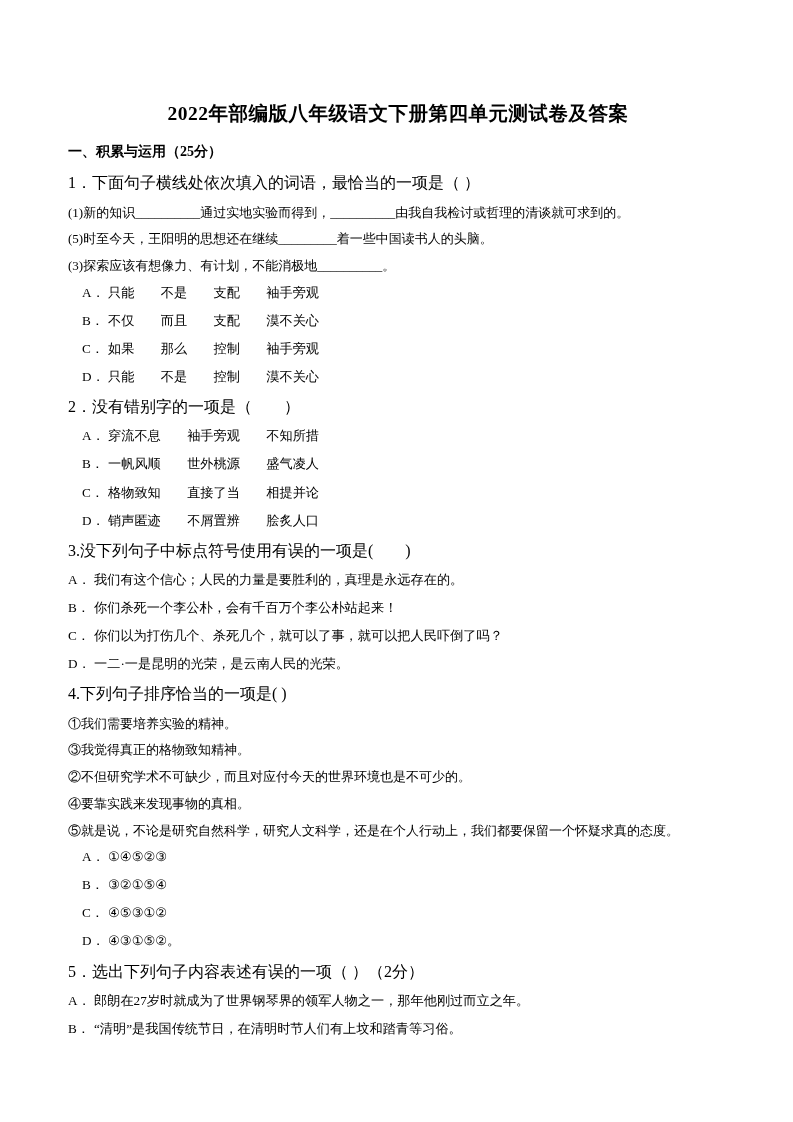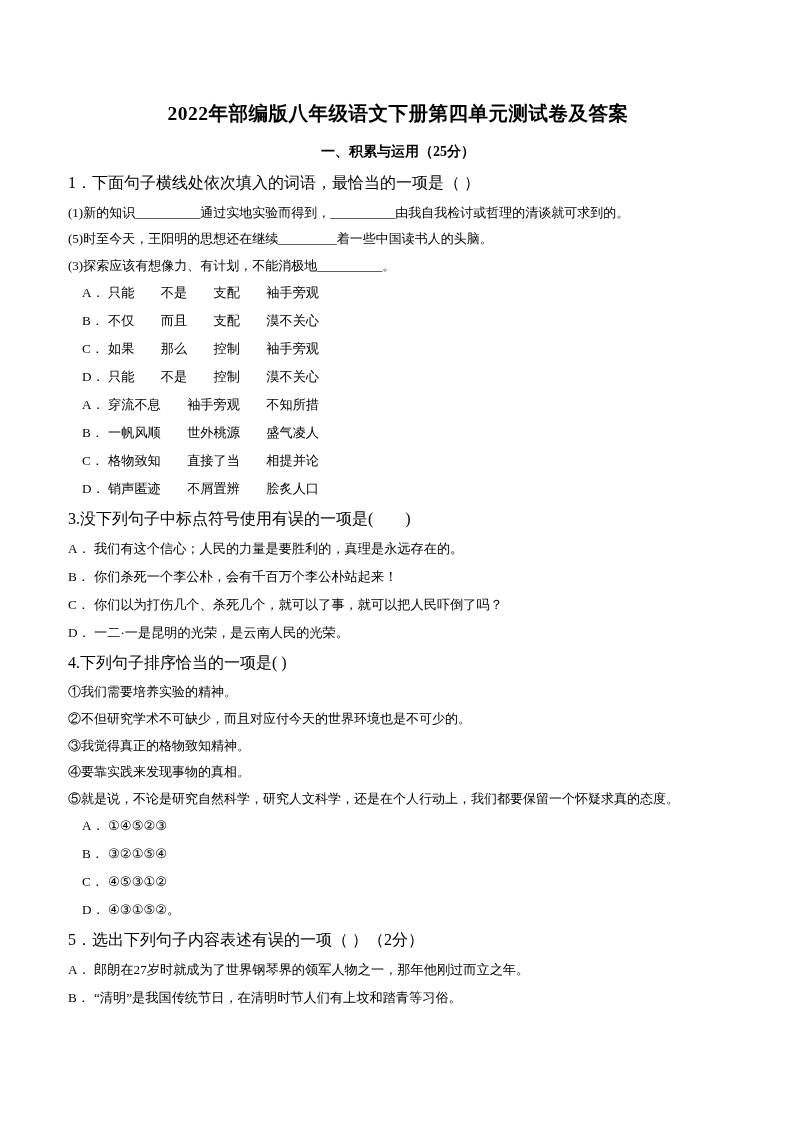--- a/index.html
+++ b/index.html
@@ -30,21 +30,20 @@
     text-align: center;
     letter-spacing: 0.5px;
     margin: 0 0 14px 0;
     line-height: 1.4;
   }
   .section-head {
     font-size: 14px;
     font-weight: bold;
     margin: 0 0 9px 0;
     line-height: 1.5;
-    text-align: center;
   }
   .q {
     font-size: 16px;
     line-height: 1.52;
     margin: 0 0 7px 0;
   }
   .q-sub {
     font-size: 13px;
     line-height: 1.52;
     margin: 0 0 7px 0;
@@ -90,20 +89,21 @@
         <div class="opt opt-ind">
           <span class="opt-letter">C．</span><span>如果　　那么　　控制　　袖手旁观</span>
         </div>
         <div class="opt opt-ind">
           <span class="opt-letter">D．</span><span>只能　　不是　　控制　　漠不关心</span>
         </div>
       </div>
     </div>
 
     <div class="q-block">
+      <div class="q">2．没有错别字的一项是（　　）</div>
       <div class="line-list">
         <div class="opt opt-ind">
           <span class="opt-letter">A．</span><span>穿流不息　　袖手旁观　　不知所措</span>
         </div>
         <div class="opt opt-ind">
           <span class="opt-letter">B．</span><span>一帆风顺　　世外桃源　　盛气凌人</span>
         </div>
         <div class="opt opt-ind">
           <span class="opt-letter">C．</span><span>格物致知　　直接了当　　相提并论</span>
         </div>
@@ -127,22 +127,22 @@
         </div>
         <div class="opt">
           <span class="opt-letter">D．</span><span>一二·一是昆明的光荣，是云南人民的光荣。</span>
         </div>
       </div>
     </div>
 
     <div class="q-block">
       <div class="q">4.下列句子排序恰当的一项是( )</div>
       <div class="q-sub">①我们需要培养实验的精神。</div>
+      <div class="q-sub">③我觉得真正的格物致知精神。</div>
       <div class="q-sub">②不但研究学术不可缺少，而且对应付今天的世界环境也是不可少的。</div>
-      <div class="q-sub">③我觉得真正的格物致知精神。</div>
       <div class="q-sub">④要靠实践来发现事物的真相。</div>
       <div class="q-sub">⑤就是说，不论是研究自然科学，研究人文科学，还是在个人行动上，我们都要保留一个怀疑求真的态度。</div>
       <div class="line-list">
         <div class="opt opt-ind">
           <span class="opt-letter">A．</span><span>①④⑤②③</span>
         </div>
         <div class="opt opt-ind">
           <span class="opt-letter">B．</span><span>③②①⑤④</span>
         </div>
         <div class="opt opt-ind">

